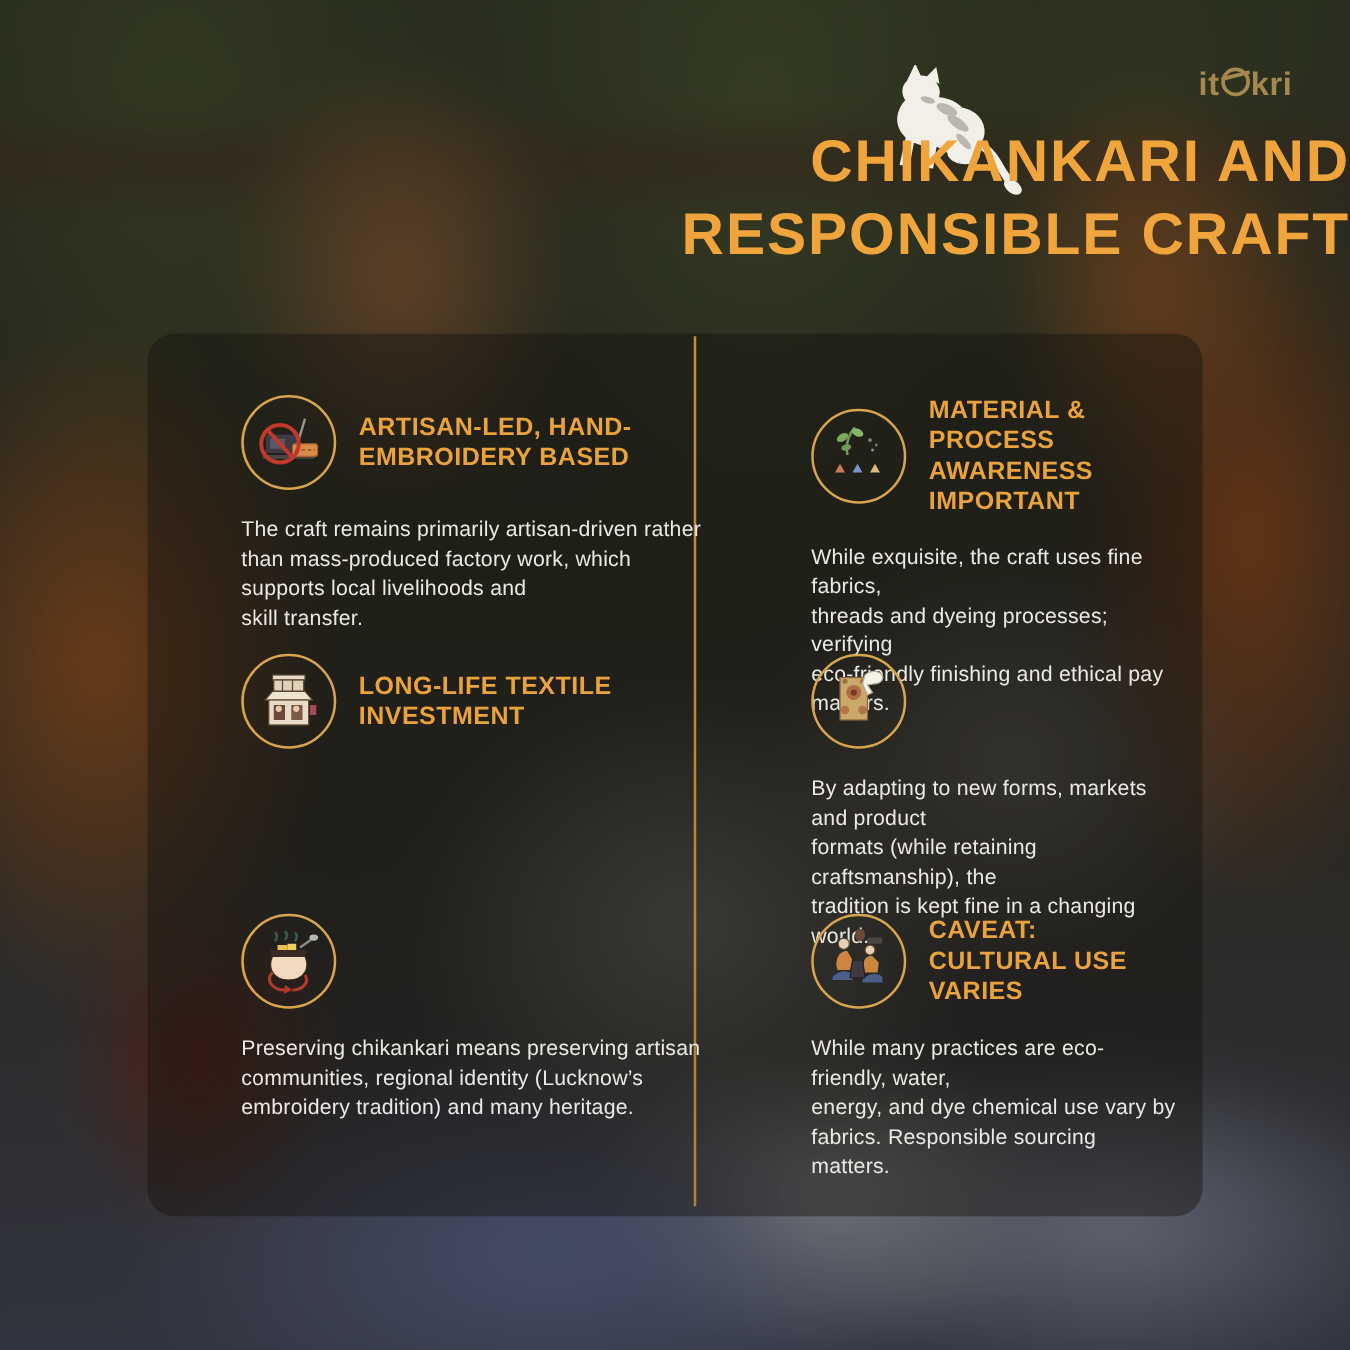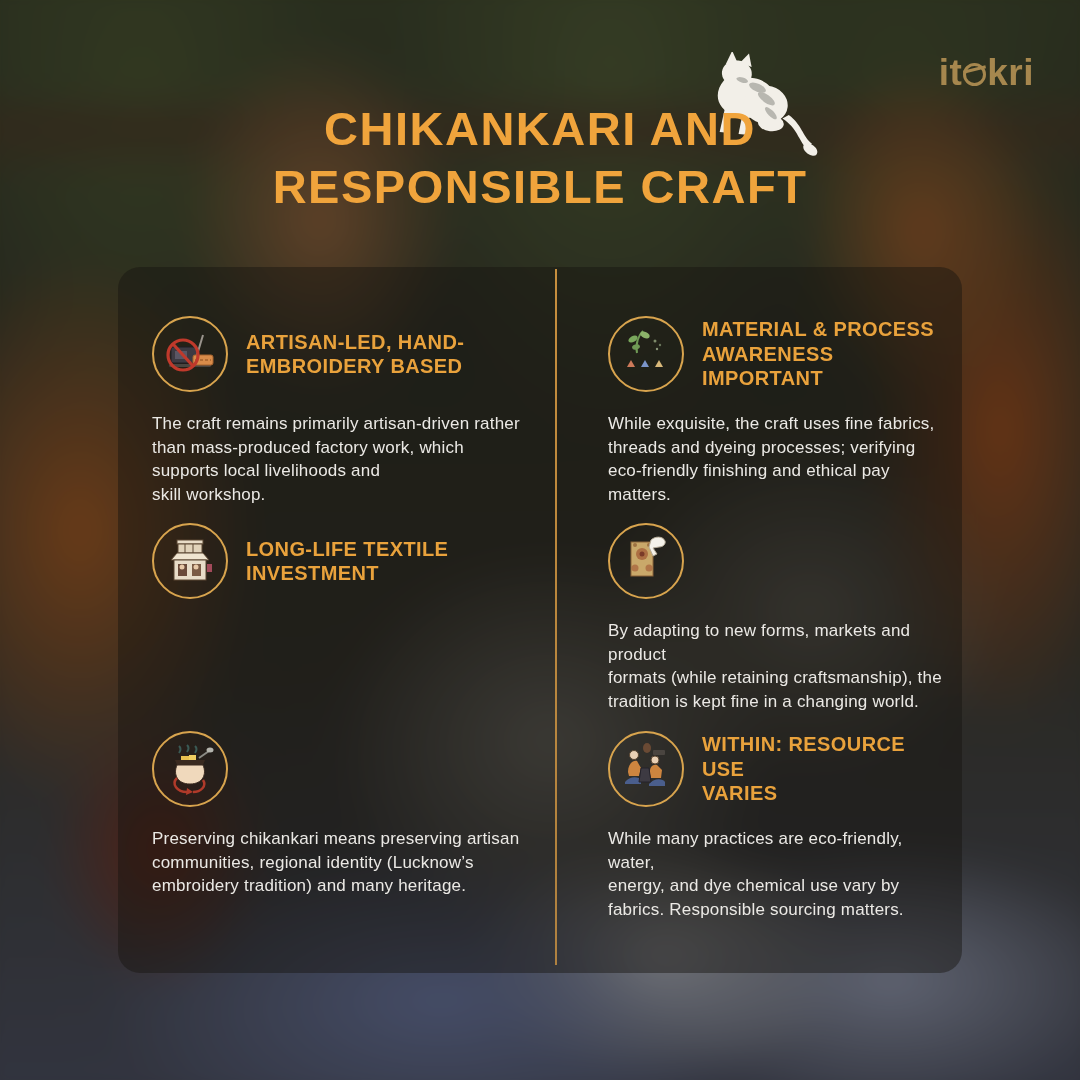--- a/index.html
+++ b/index.html
@@ -26,40 +26,40 @@
       radial-gradient(ellipse 280px 480px at 170px 130px,#49562f 0%,rgba(73,86,47,0) 70%),
       radial-gradient(ellipse 320px 520px at 640px 110px,#4e5c34 0%,rgba(78,92,52,0) 70%),
       radial-gradient(ellipse 260px 440px at 930px 140px,#434f2c 0%,rgba(67,79,44,0) 70%),
       linear-gradient(to bottom,#3a452a 0%,#34392a 30%,#3a3a32 60%,#4a5066 100%);
     filter:blur(16px);
   }
   .overlay{position:absolute;inset:0;background:rgba(20,17,14,0.42);}
 
   
   .logo{position:absolute;top:52px;right:46px;color:#a6874e;font-weight:700;
-        font-size:37px;letter-spacing:0.5px;z-index:5;}
+        font-size:26px;letter-spacing:0.5px;z-index:5;}
   .logo .o{display:inline-block;width:17px;height:17px;border:3.5px solid #a6874e;
         border-radius:50%;position:relative;top:1px;margin:0 1px;}
   .logo .o::before{content:"";position:absolute;left:-3px;right:-3px;top:2px;height:3px;
         background:#a6874e;transform:rotate(-14deg);}
 
   
-  .title{position:absolute;top:100px;left:0;width:100%;text-align:center;z-index:3;
+  .title{position:absolute;top:100px;left:0;width:100%;text-align:right;z-index:3;
          color:#f0a43c;font-weight:700;font-size:47px;line-height:1.24;
          letter-spacing:1.5px;white-space:pre-line;}
 
   .cat{position:absolute;left:700px;top:52px;z-index:2;}
 
   
   .panel{position:absolute;left:118px;top:267px;width:844px;height:706px;
          background:rgba(22,19,16,0.45);border-radius:22px;z-index:4;}
   .divider{position:absolute;left:437px;top:2px;bottom:8px;width:2px;
          background:linear-gradient(to bottom,rgba(216,154,66,0.9),rgba(216,154,66,0.75));}
   .grid{position:absolute;inset:0;padding:49px 20px 0 34px;display:grid;
-        grid-template-columns:404px 1fr;grid-template-rows:207px 208px auto;}
+        grid-template-columns:404px 1fr;grid-template-rows:207px 208px auto;margin-left:41px;}
   .section{padding-right:14px;}
   .section.right{padding-left:52px;padding-right:0;}
   .sec-head{display:flex;align-items:center;gap:18px;}
   .icon-circle{flex:0 0 auto;width:72px;height:72px;border:2px solid #d8a44e;
         border-radius:50%;display:flex;align-items:center;justify-content:center;}
   .heading{margin:0;color:#e9a23c;font-size:20px;font-weight:700;line-height:1.22;
         letter-spacing:0.4px;white-space:pre-line;}
   .body{margin:20px 0 0 0;color:#ebe9e5;font-size:17px;line-height:23.5px;
         letter-spacing:0.2px;white-space:pre-line;}
 </style>
@@ -113,21 +113,21 @@
               <circle cx="20" cy="28" r="15" fill="none" stroke="#c0392b" stroke-width="3.2"></circle>
               <line x1="10" y1="17" x2="30" y2="39" stroke="#c0392b" stroke-width="3.2"></line>
             </svg>
           </div>
           <h3 class="heading">ARTISAN-LED, HAND-
 EMBROIDERY BASED</h3>
         </div>
         <p class="body">The craft remains primarily artisan-driven rather
 than mass-produced factory work, which
 supports local livelihoods and
-skill workshop.</p>
+skill transfer.</p>
       </div>
 
       <div class="section right">
         <div class="sec-head">
           <div class="icon-circle">
             <svg width="54" height="54" viewBox="0 0 54 54">
               <path d="M18,26 C16,16 20,8 24,4" stroke="#6f9a55" stroke-width="2" fill="none"></path>
               <ellipse cx="14" cy="12" rx="5" ry="3" transform="rotate(-30 14 12)" fill="#7aa85c"></ellipse>
               <ellipse cx="26" cy="8" rx="5" ry="3" transform="rotate(25 26 8)" fill="#8cb36a"></ellipse>
               <ellipse cx="17" cy="20" rx="4" ry="2.5" transform="rotate(-15 17 20)" fill="#6f9a55"></ellipse>
@@ -222,21 +222,21 @@
               <rect x="34" y="8" width="12" height="5" rx="1" fill="#4a4540"></rect>
               <circle cx="15" cy="13" r="4.5" fill="#e8d0b5" stroke="#5a4632"></circle>
               <circle cx="36" cy="18" r="4" fill="#e8d0b5" stroke="#5a4632"></circle>
               <path d="M9,30 C9,22 14,18 18,19 L22,26 L20,34 L10,34 Z" fill="#cd853f"></path>
               <path d="M31,32 C30,25 34,22 38,23 L43,28 L42,36 L32,36 Z" fill="#cd853f"></path>
               <path d="M6,40 C10,34 20,34 22,38 L22,42 L6,42 Z" fill="#4a5e8c"></path>
               <path d="M30,42 C34,36 44,36 46,40 L46,44 L30,44 Z" fill="#4a5e8c"></path>
               <path d="M22,26 L30,26 L32,40 L20,40 Z" fill="#3d3a42" stroke="#24222a"></path>
             </svg>
           </div>
-          <h3 class="heading">WITHIN: RESOURCE USE
+          <h3 class="heading">CAVEAT: CULTURAL USE
 VARIES</h3>
         </div>
         <p class="body">While many practices are eco-friendly, water,
 energy, and dye chemical use vary by
 fabrics. Responsible sourcing matters.</p>
       </div>
 
     </div>
   </div>
 </div>

